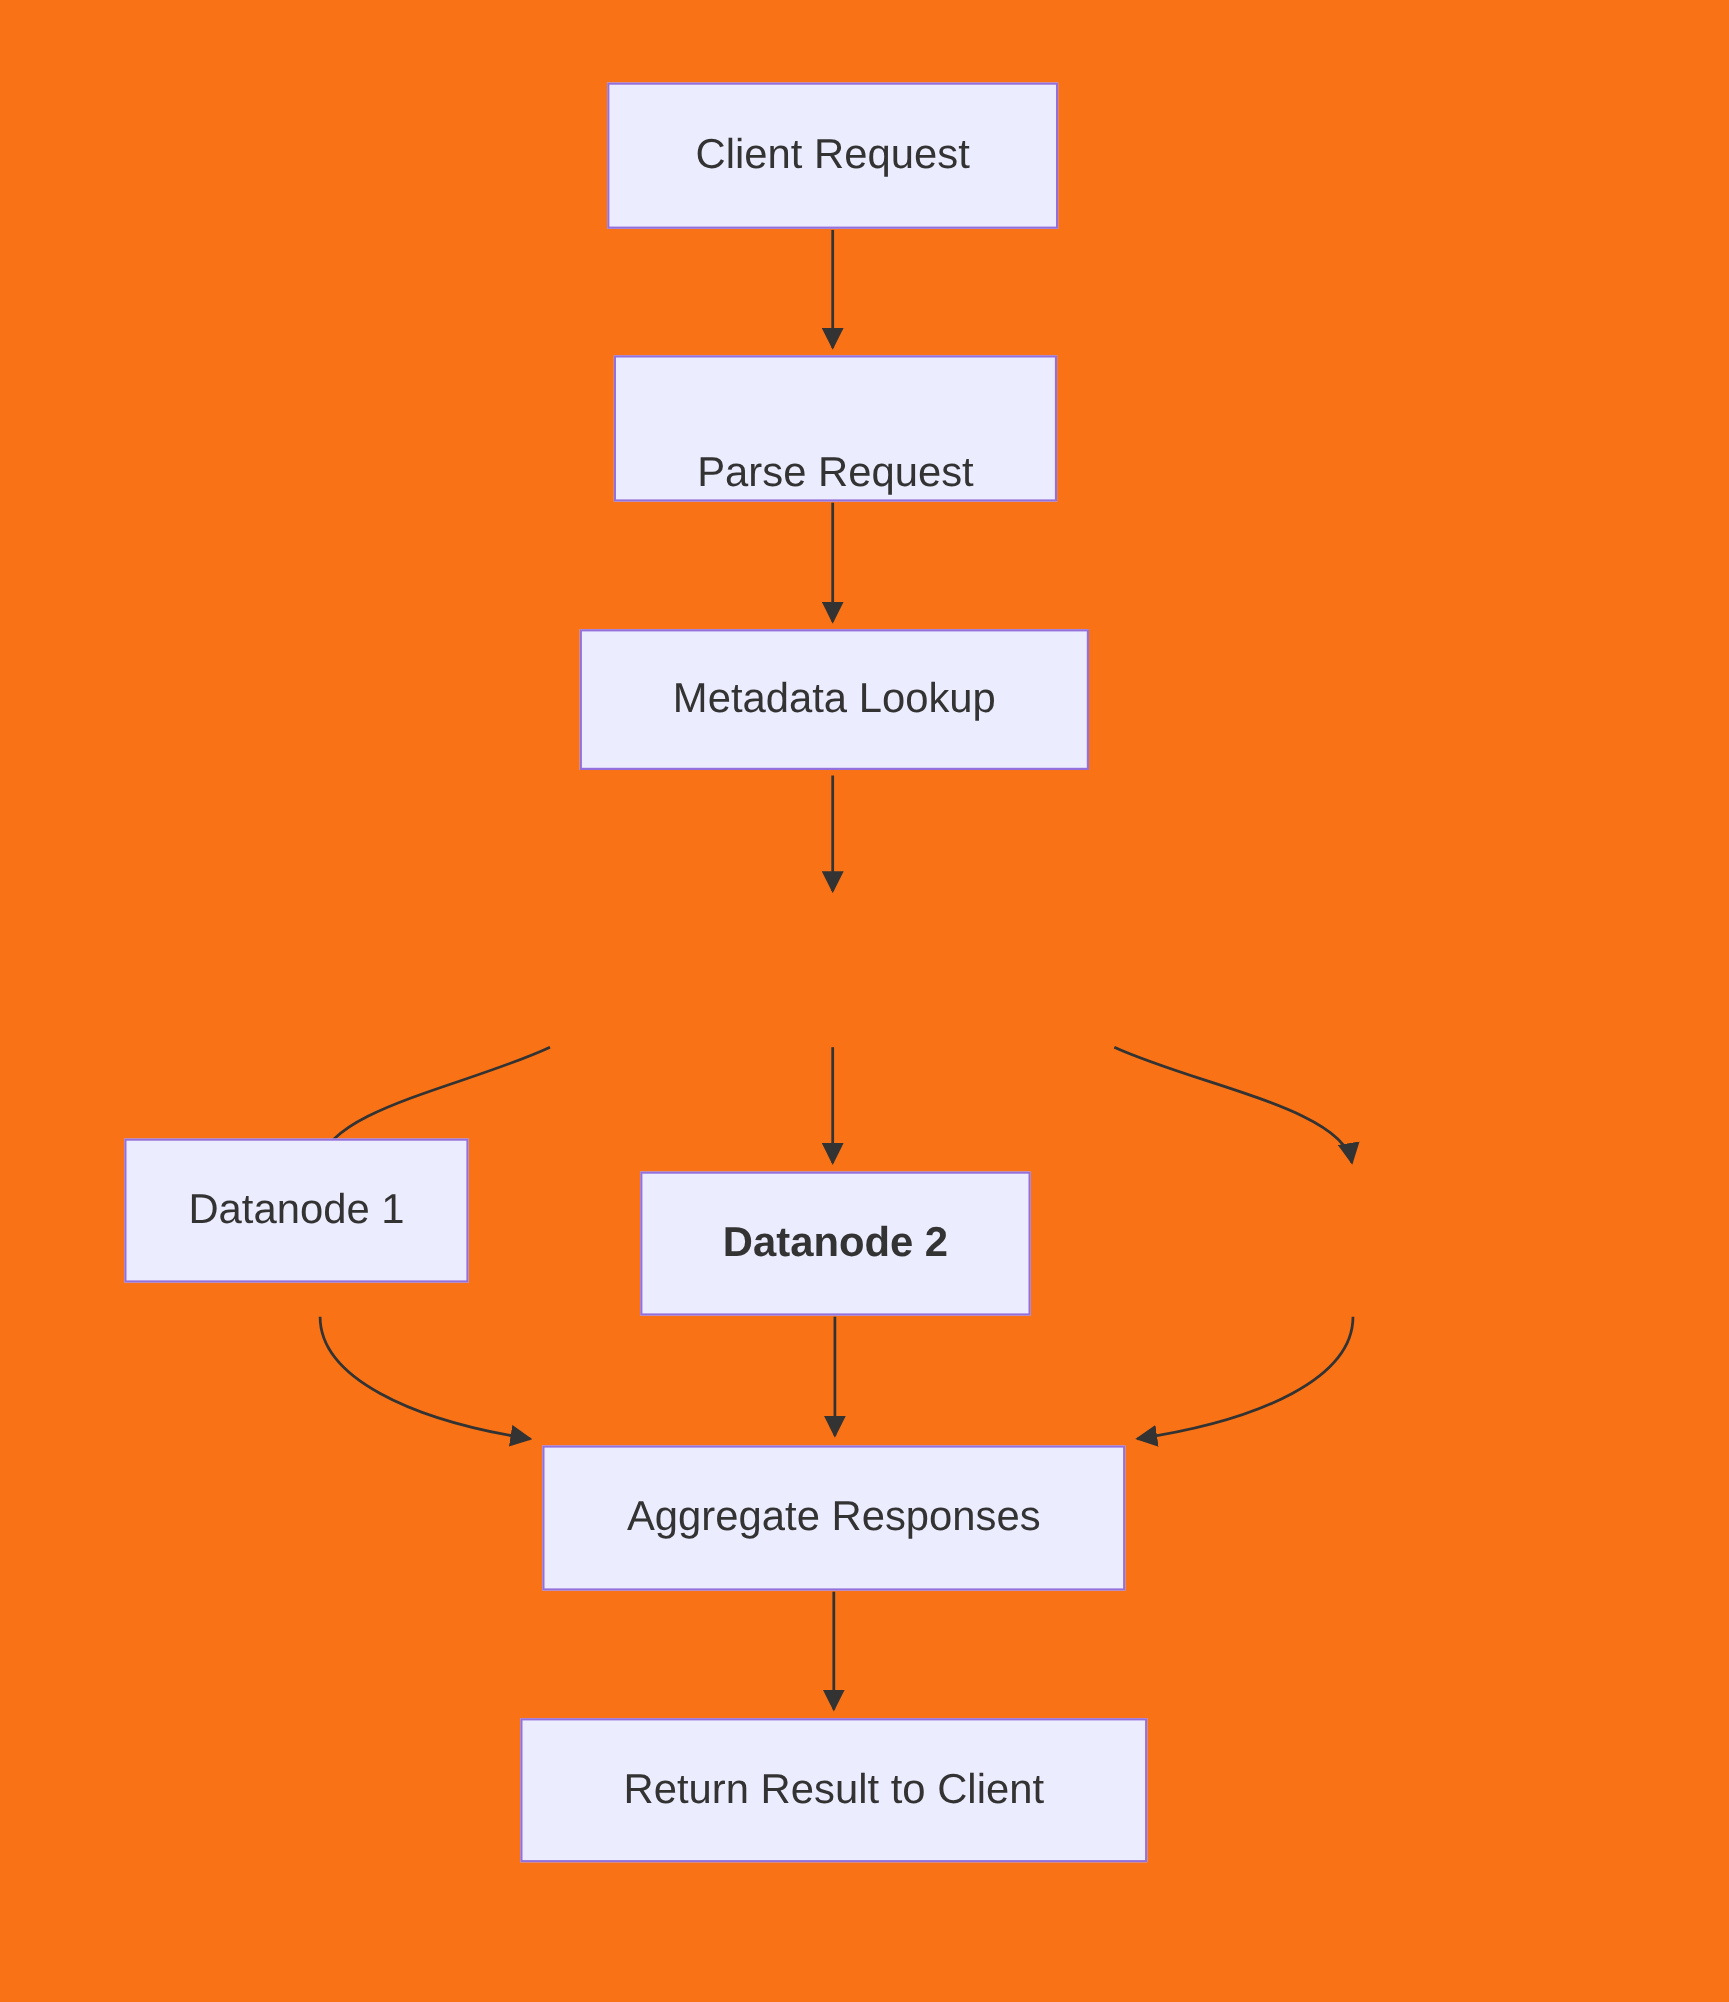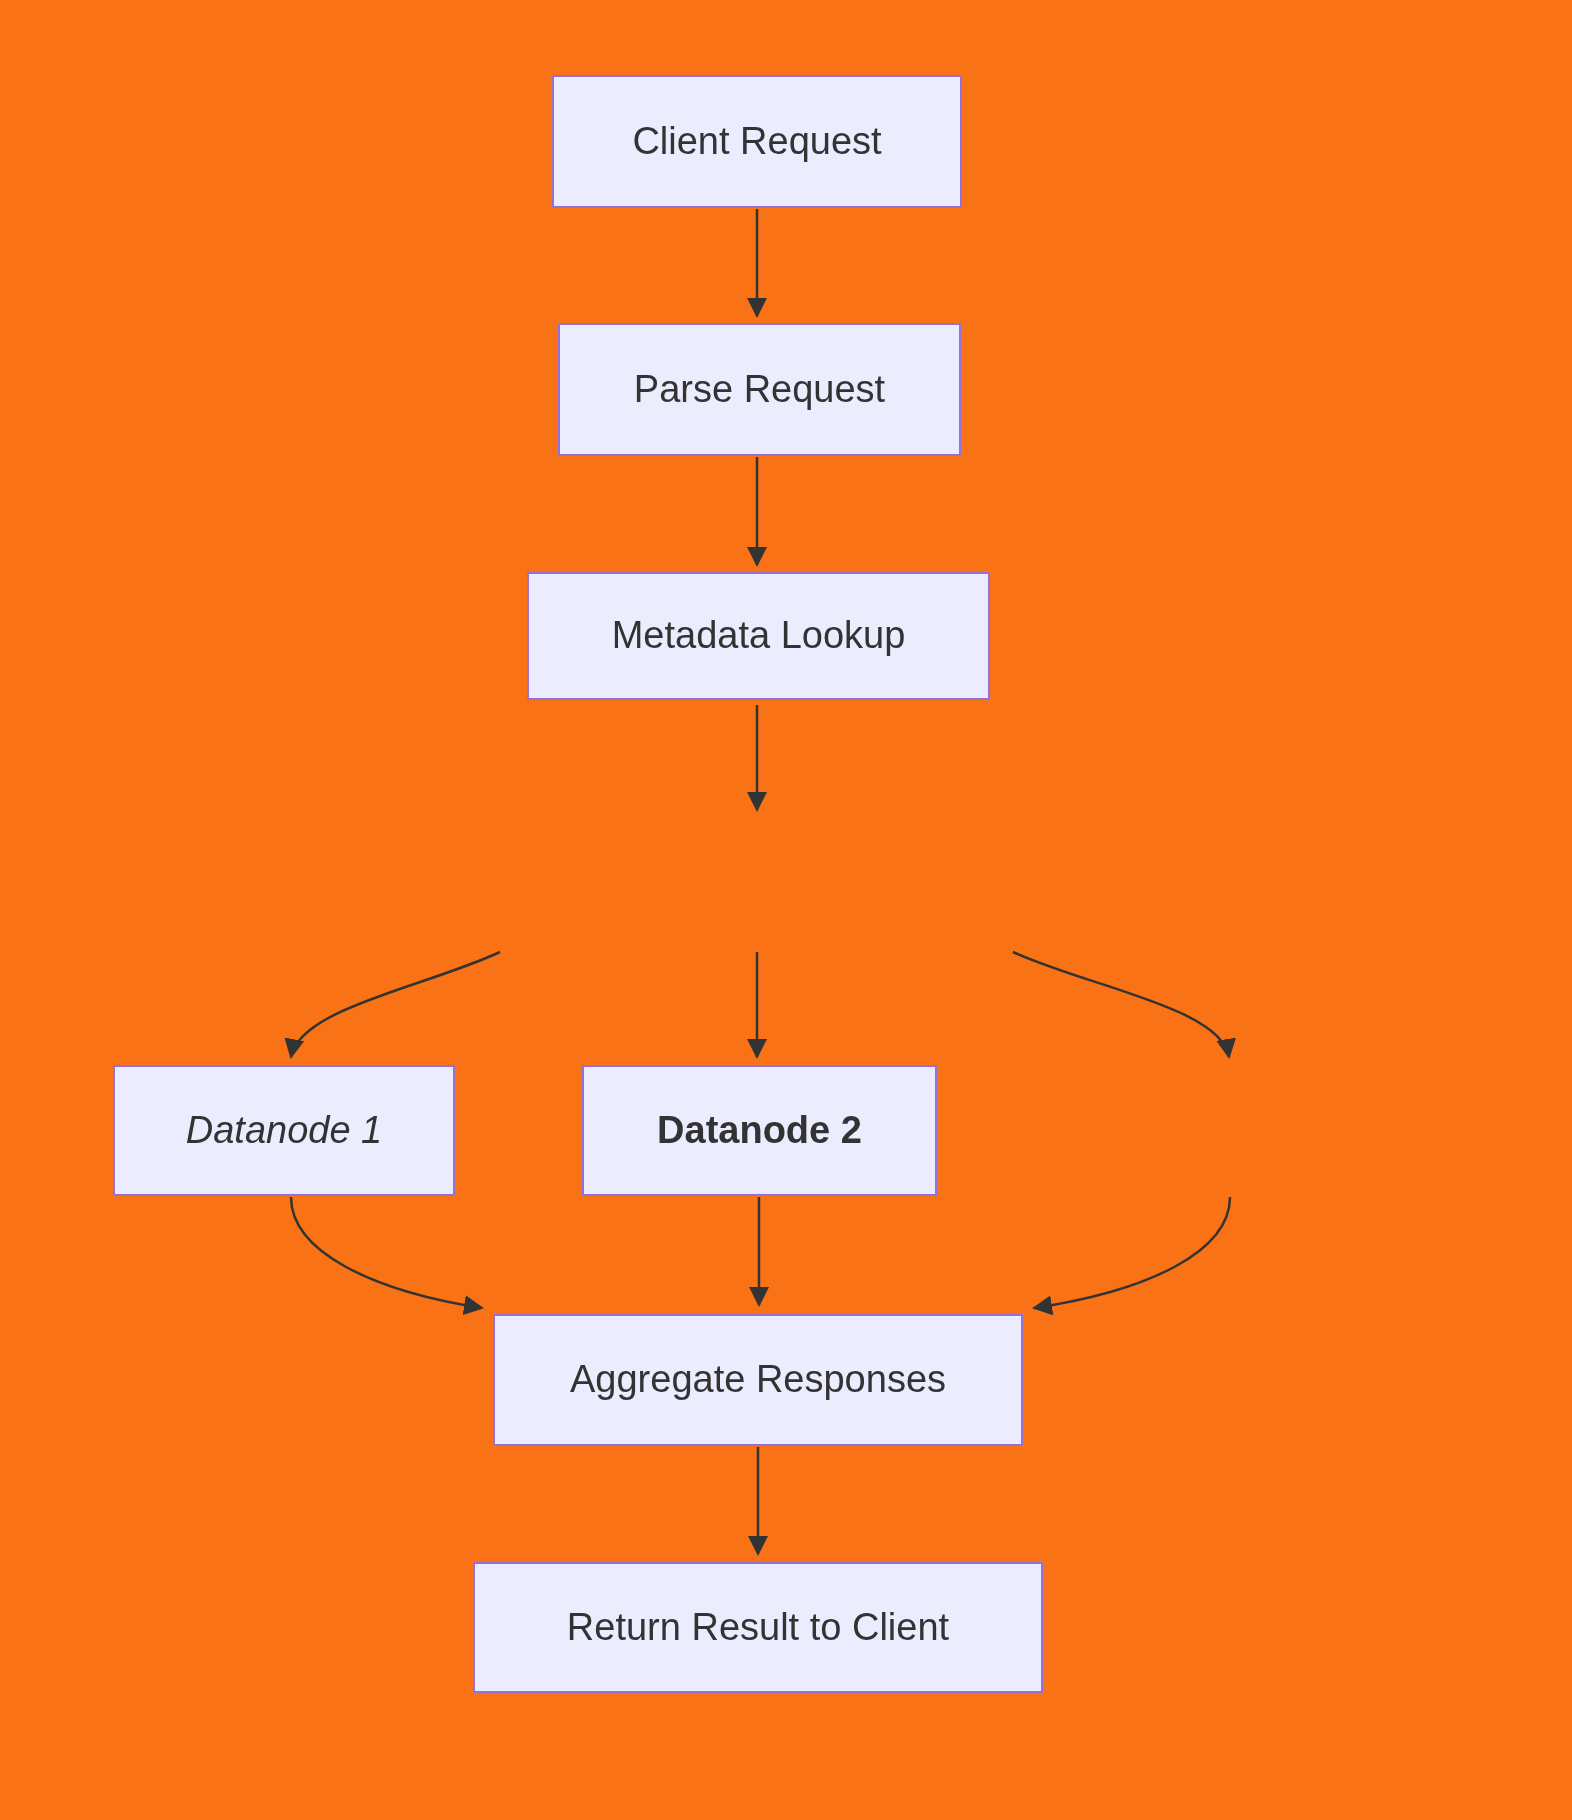--- a/index.html
+++ b/index.html
@@ -64,30 +64,30 @@
     <path class="edge" d="M 291 1197 C 291 1252, 373 1291, 482 1308" marker-end="url(#arrowhead)"></path>
     <path class="edge" d="M 759 1197 L 759 1305" marker-end="url(#arrowhead)"></path>
     <path class="edge" d="M 1230 1197 C 1230 1252, 1148 1291, 1034 1308" marker-end="url(#arrowhead)"></path>
     <path class="edge" d="M 758 1447 L 758 1554" marker-end="url(#arrowhead)"></path>
   </svg>
 
   <div class="node" style="left:552px; top:75px; width:410px; height:133px;">
     <span class="node-label">Client Request</span>
   </div>
 
-  <div class="node" style="left:558px; top:323px; width:403px; height:133px;">
+  <div class="node" style="left:558px; top:323px; width:403px; height:133px;align-items:flex-end;">
     <span class="node-label">Parse Request</span>
   </div>
 
   <div class="node" style="left:527px; top:572px; width:463px; height:128px;">
     <span class="node-label">Metadata Lookup</span>
   </div>
 
 
-  <div class="node" style="left:113px; top:1065px; width:342px; height:131px;font-style:italic;">
+  <div class="node" style="left:113px; top:1035px; width:313px; height:131px;">
     <span class="node-label">Datanode 1</span>
   </div>
 
   <div class="node" style="left:582px; top:1065px; width:355px; height:131px;font-weight:bold;">
     <span class="node-label">Datanode 2</span>
   </div>
 
 
   <div class="node" style="left:493px; top:1314px; width:530px; height:132px;">
     <span class="node-label">Aggregate Responses</span>

